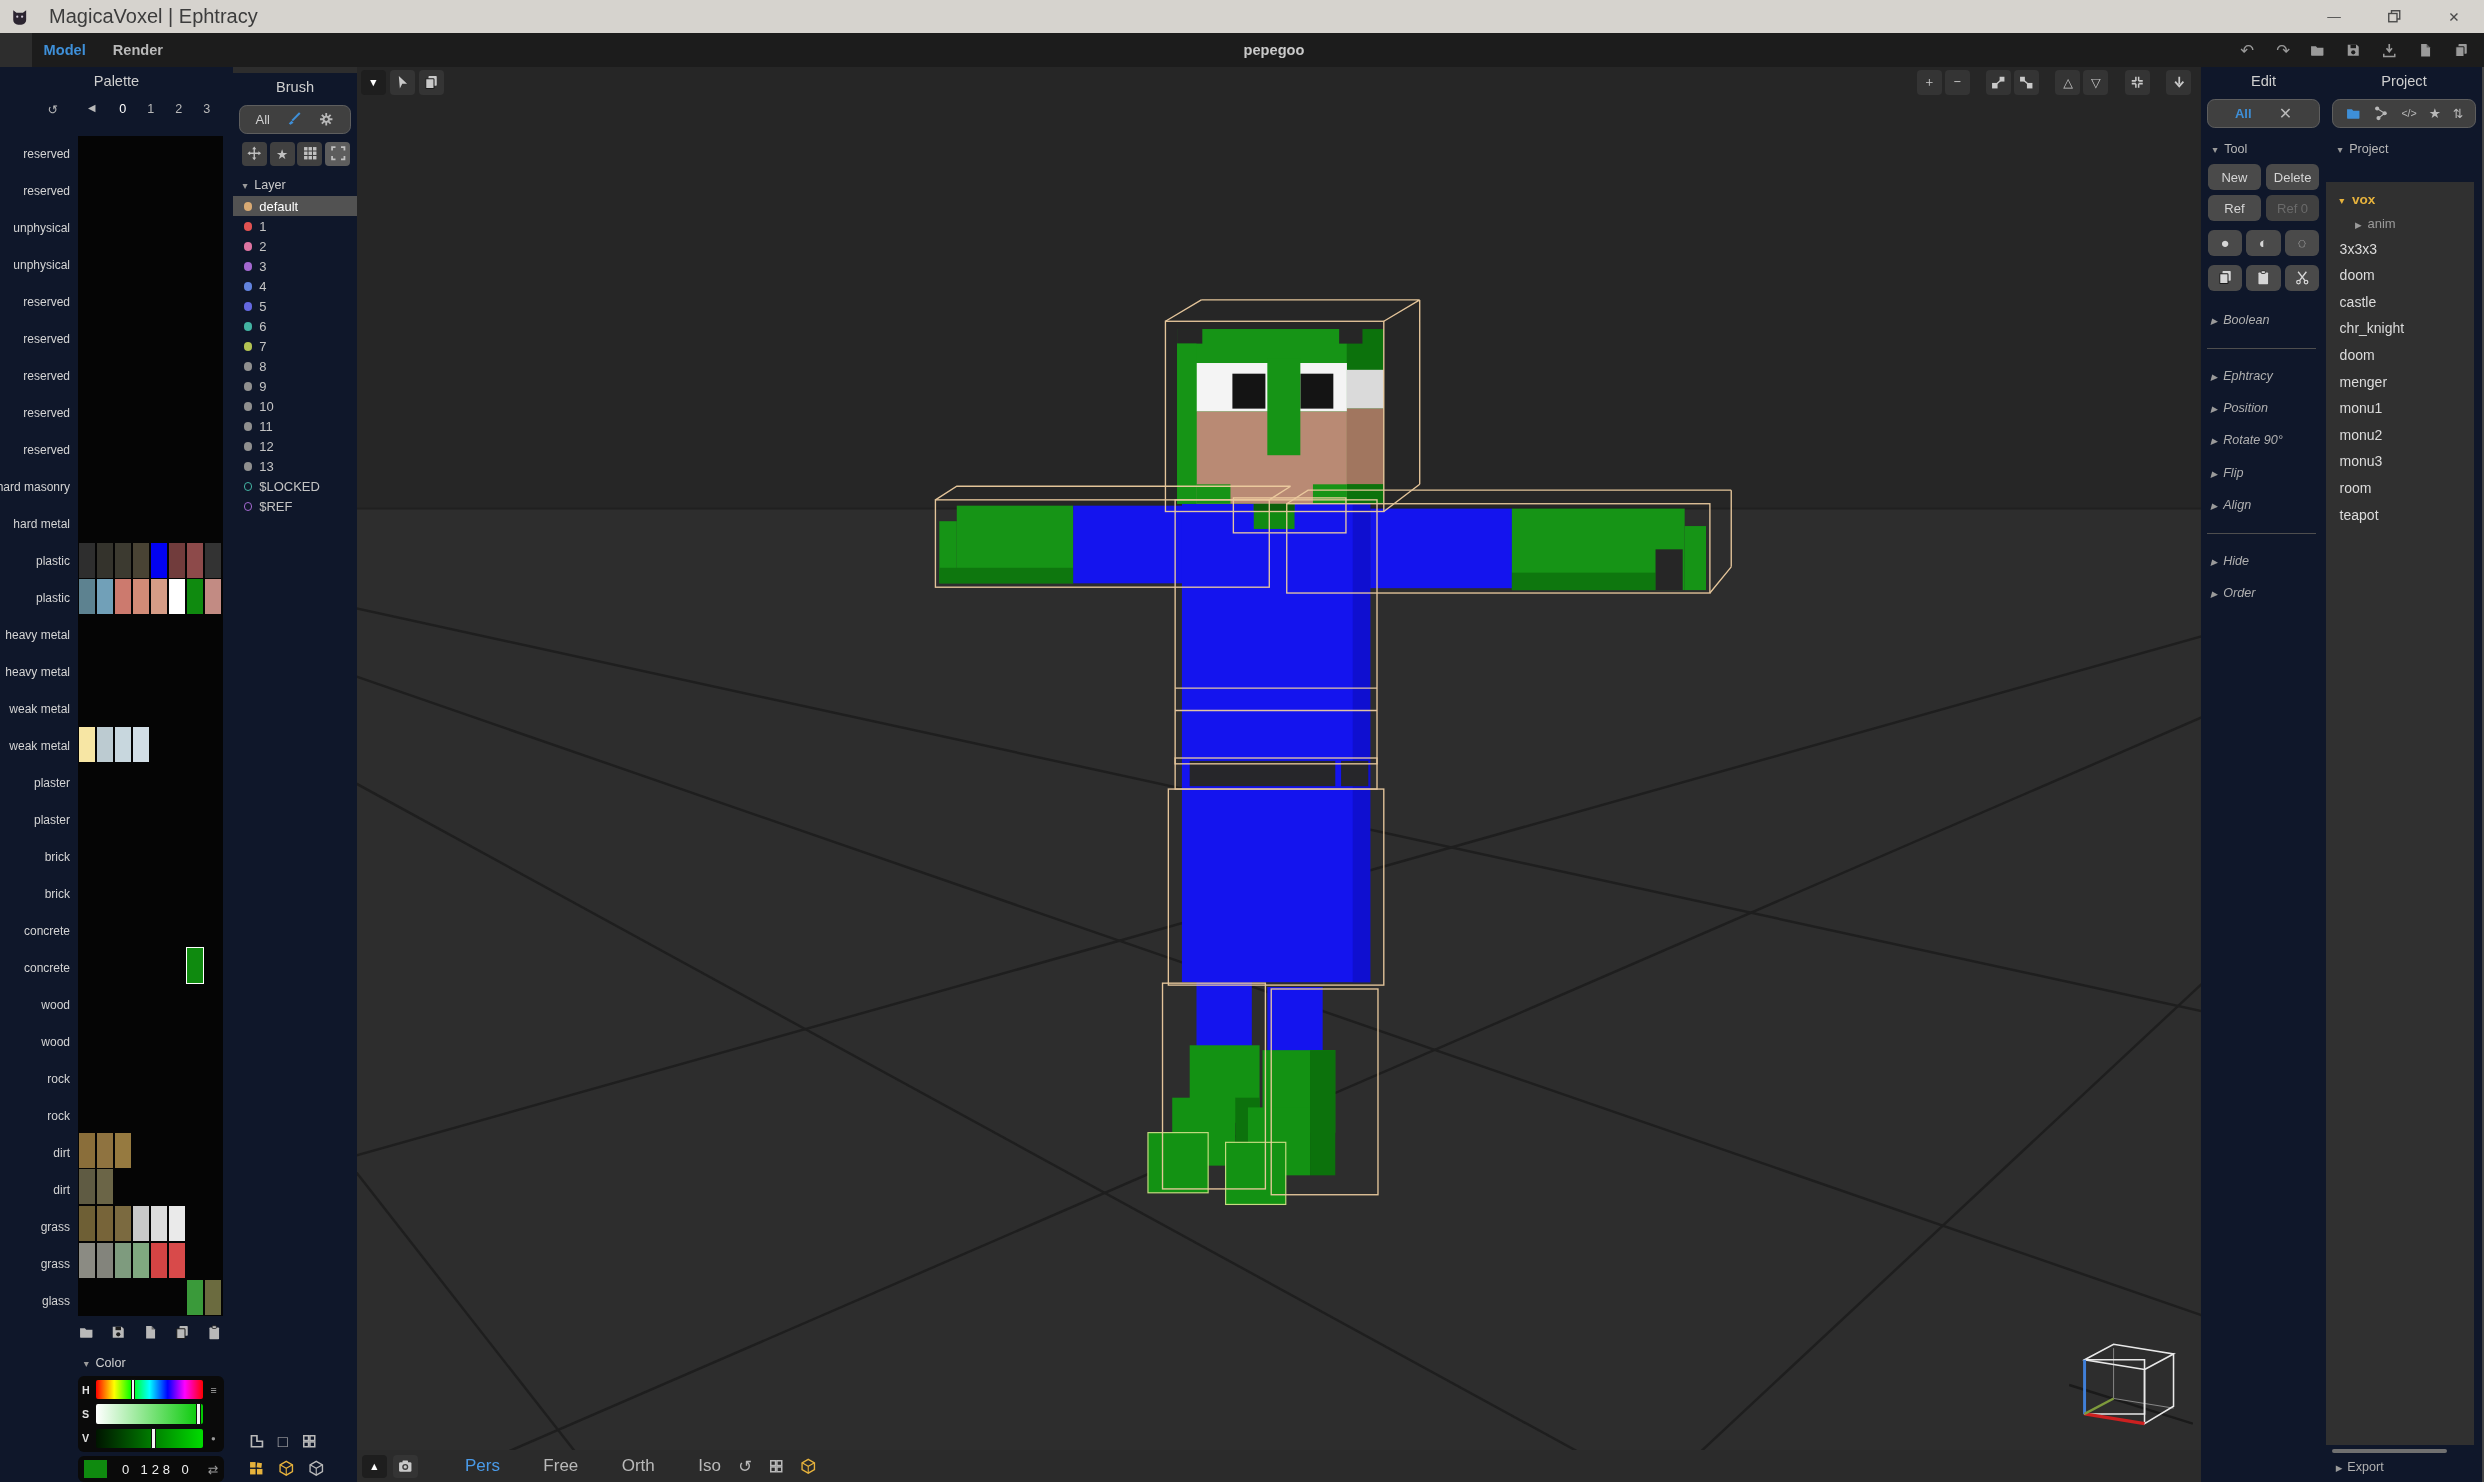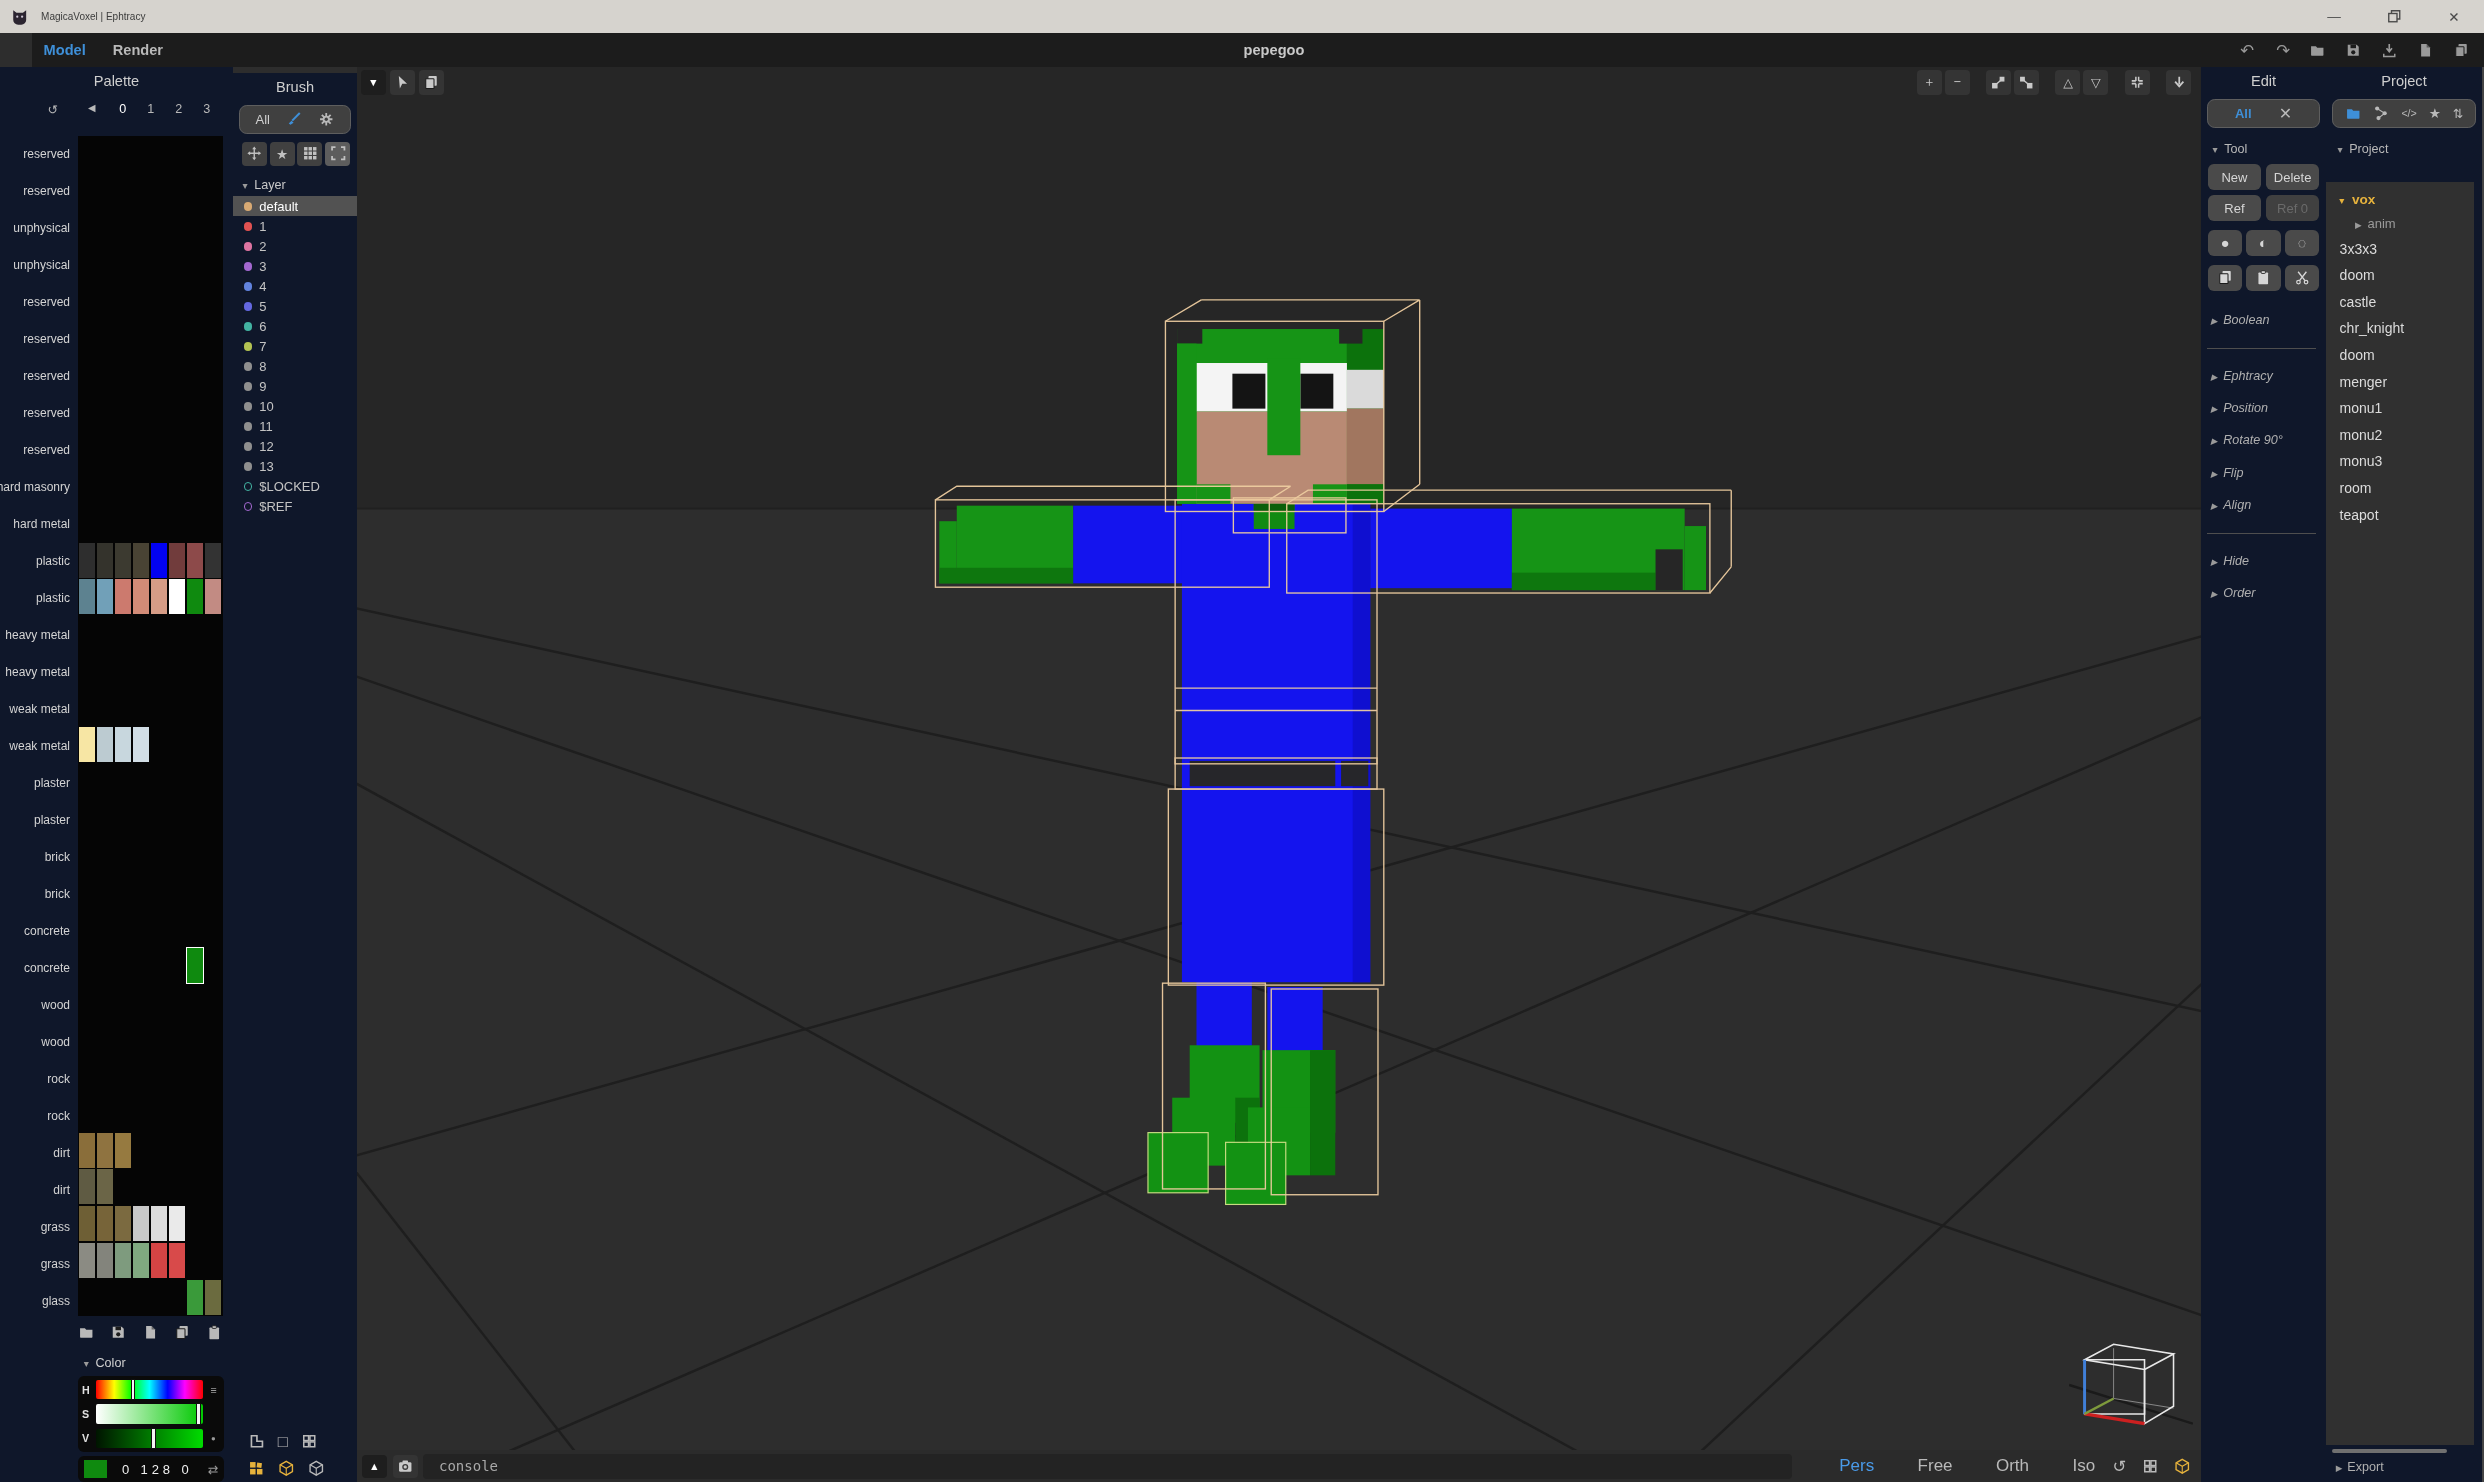--- a/index.html
+++ b/index.html
@@ -3,21 +3,21 @@
 <meta charset="utf-8">
 <style>
   * { margin:0; padding:0; box-sizing:border-box; }
   html,body { width:2484px; height:1483px; overflow:hidden; background:#2d2d2d;
     font-family:"Liberation Sans", sans-serif; -webkit-font-smoothing:antialiased; }
 
   
   .titlebar { position:absolute; top:0; left:0; width:2484px; height:33px; background:#d6d3ce;
     display:flex; align-items:center; }
   .app-icon { width:19.4px; height:19.4px; margin-left:9.7px; }
-  .titlebar .title { margin-left:12px; font-size:10px; color:#3c3c3c; }
+  .titlebar .title { margin-left:20px; font-size:20px; color:#3c3c3c; }
   .win-controls { position:absolute; right:0; top:0; height:33px; display:flex; }
   .win-btn { width:60px; height:33px; display:flex; align-items:center; justify-content:center;
     color:#4a4a4a; font-size:13.6px; }
 
   
   .menubar { position:absolute; top:33px; left:0; width:2484px; height:34px; background:#1c1c1c;margin-left:32px; }
   .menu-tabs { position:absolute; left:11.6px; top:0; height:34px; display:flex; gap:27px; align-items:center; }
   .menu-tab { font-size:14.6px; font-weight:bold; color:#b9b9b9; cursor:default; }
   .menu-tab.active { color:#3e8fd8; }
   .doc-title { position:absolute; left:0; right:0; top:0; height:34px; display:flex;
@@ -755,21 +755,20 @@
       </g>
     </svg>
 
     <div class="console-bar">
       <span class="vp-btn dark" style="font-size:10.7px;height:23px">▲</span>
       <span class="vp-btn" style="height:23px">
           <svg class="ic" viewBox="0 0 17 17" width="16.5" height="16.5">
             <use href="#i-camera"></use>
           </svg>
         </span>
-      <input class="console-input" placeholder="console" style="">
       <div class="view-modes">
 
       <span class="view-mode active">Pers</span>
           <span class="view-mode">Free</span>
           <span class="view-mode">Orth</span>
           <span class="view-mode">Iso</span>
         </div>
       <div class="view-icons">
         <span style="font-size:16.5px">↺</span>
         <span>

